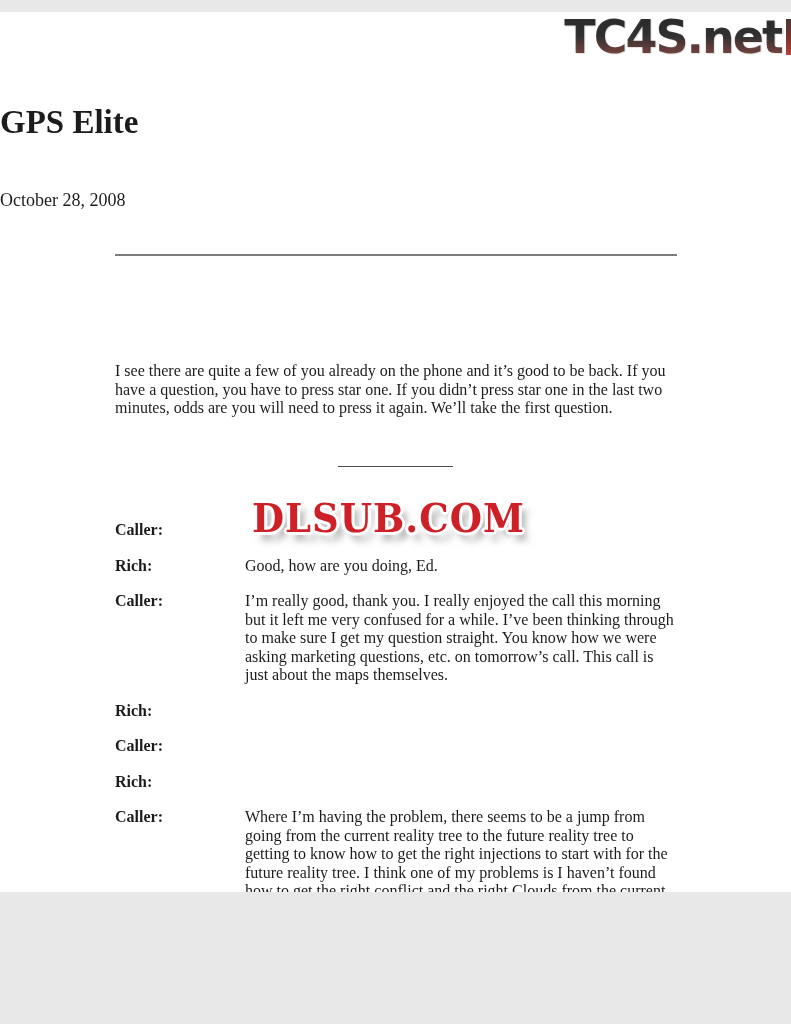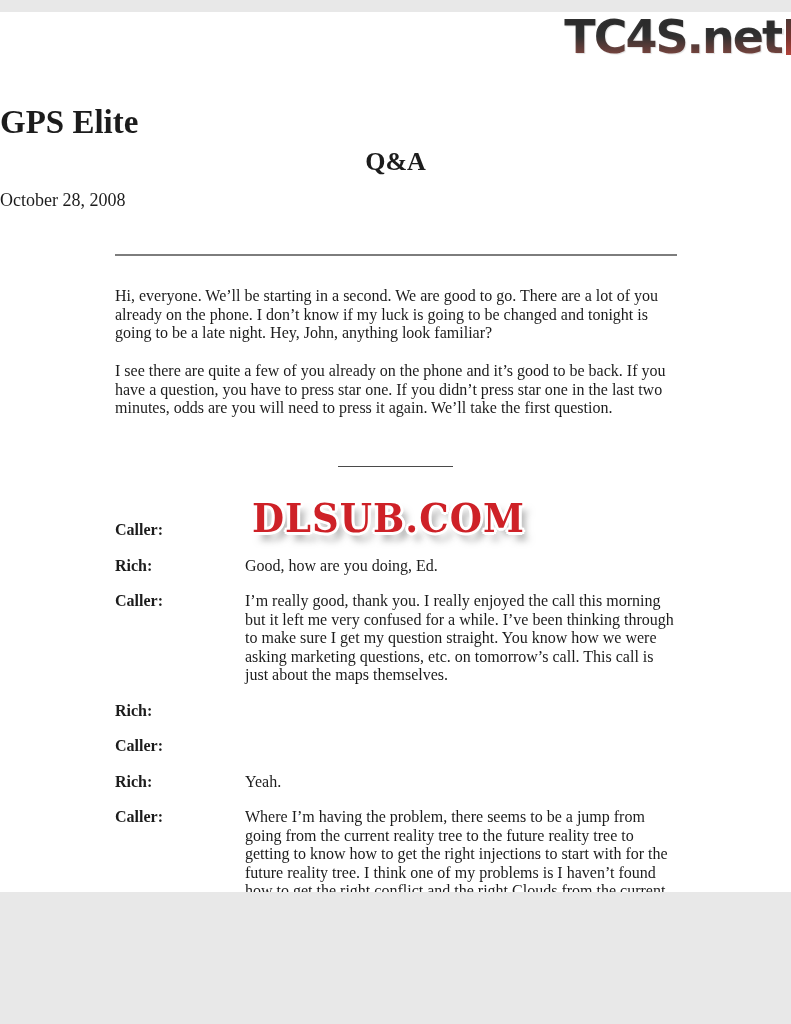--- a/index.html
+++ b/index.html
@@ -150,26 +150,24 @@
 </style>
 </head>
 <body>
 
 <div class="page">
 
   <div class="tc4s-logo">TC4S.net</div>
   <div class="red-edge-mark"></div>
 
   <div class="doc-title">GPS Elite</div>
-  <div class="doc-subtitle">Q&amp;A</div>
   <div class="doc-date">October 28, 2008</div>
 
   <hr class="rule-full">
 
-  <div class="intro p1">Hi, everyone. We’ll be starting in a second. We are good to go. There are a lot of you already on the phone. I don’t know if my luck is going to be changed and tonight is going to be a late night. Hey, John, anything look familiar?</div>
   <div class="intro p2">I see there are quite a few of you already on the phone and it’s good to be back. If you have a question, you have to press star one. If you didn’t press star one in the last two minutes, odds are you will need to press it again. We’ll take the first question.</div>
 
   <hr class="rule-short">
 
   <div class="dialogue">
     <div class="entry">
       <div class="speaker">Caller:</div>
     </div>
     <div class="entry">
       <div class="speaker">Rich:</div>
@@ -180,21 +178,20 @@
       <div class="speech">I’m really good, thank you. I really enjoyed the call this morning but it left me very confused for a while. I’ve been thinking through to make sure I get my question straight. You know how we were asking marketing questions, etc. on tomorrow’s call. This call is just about the maps themselves.</div>
     </div>
     <div class="entry">
       <div class="speaker">Rich:</div>
     </div>
     <div class="entry">
       <div class="speaker">Caller:</div>
     </div>
     <div class="entry">
       <div class="speaker">Rich:</div>
-      <div class="speech">Yeah.</div>
     </div>
     <div class="entry">
       <div class="speaker">Caller:</div>
       <div class="speech">Where I’m having the problem, there seems to be a jump from going from the current reality tree to the future reality tree to getting to know how to get the right injections to start with for the future reality tree. I think one of my problems is I haven’t found how to get the right conflict and the right Clouds from the current reality tree in order to get the right injections.</div>
     </div>
   </div>
 
   <div class="dlsub-watermark">DLSUB.COM</div>
 
   <div class="tradersxtreme-logo">TradersXtreme.com</div>

